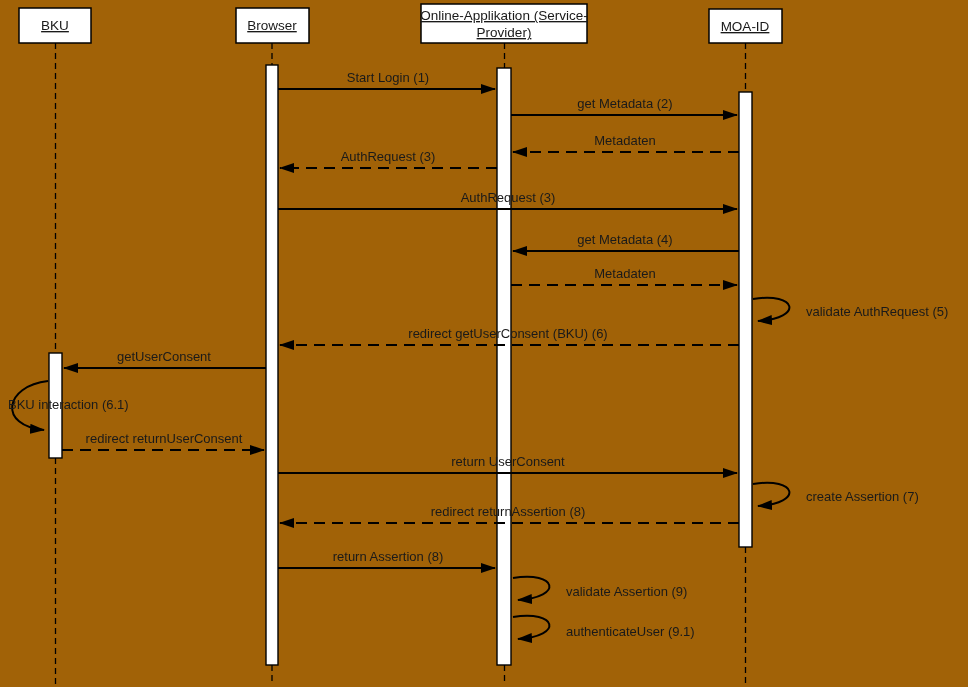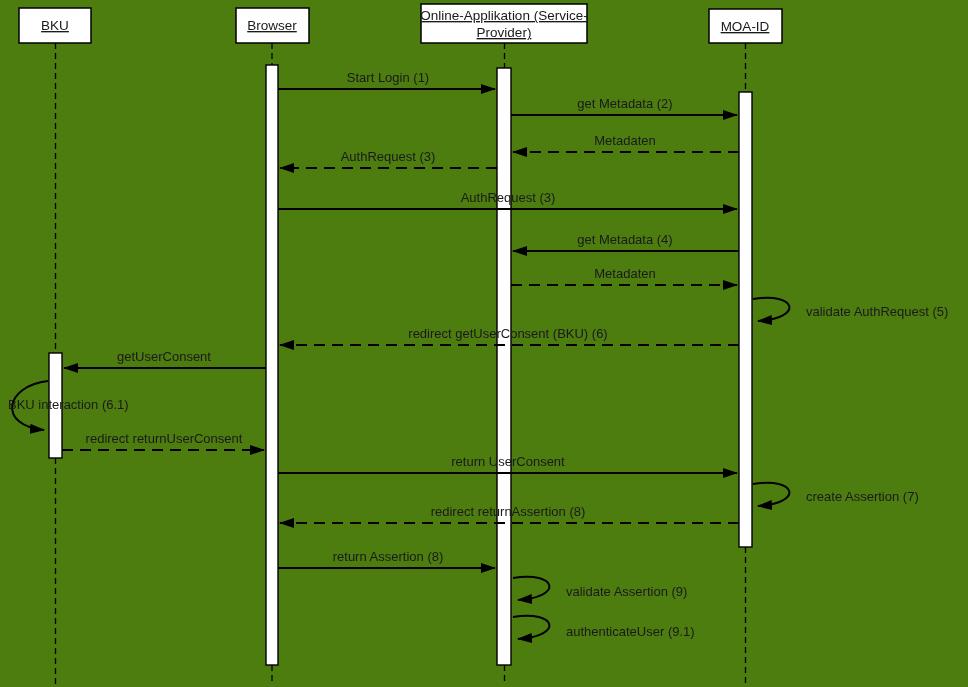--- a/index.html
+++ b/index.html
@@ -1,16 +1,16 @@
 <!DOCTYPE html>
 <html><head>
 <meta charset="utf-8">
 <style>
   html,body{margin:0;padding:0;background:#ffffff;}
-  .stage{position:relative;width:968px;height:687px;background:#4d7c0f;overflow:hidden;}
+  .stage{position:relative;width:968px;height:687px;background:#a16207;overflow:hidden;}
   svg text{
     font-family:"Liberation Sans", sans-serif;
     font-size:13px;
     fill:#1a1a1a;
   }
   svg text.actor{
     font-size:13.5px;
     text-decoration:underline;
   }
 </style>

